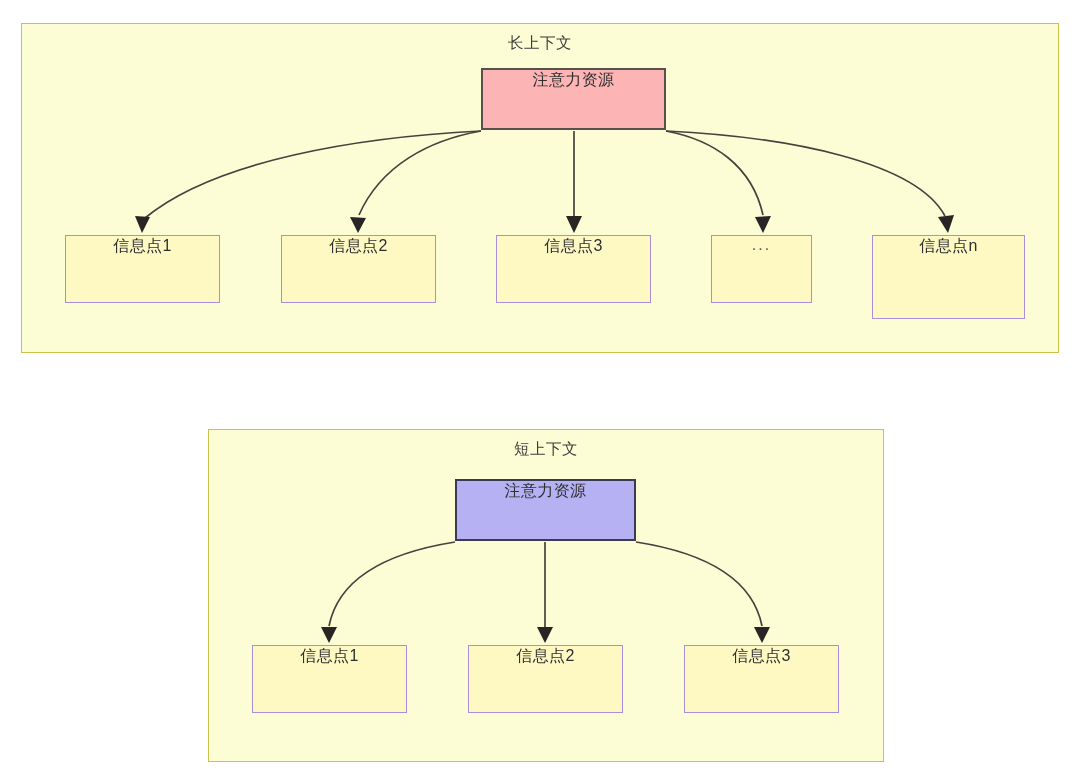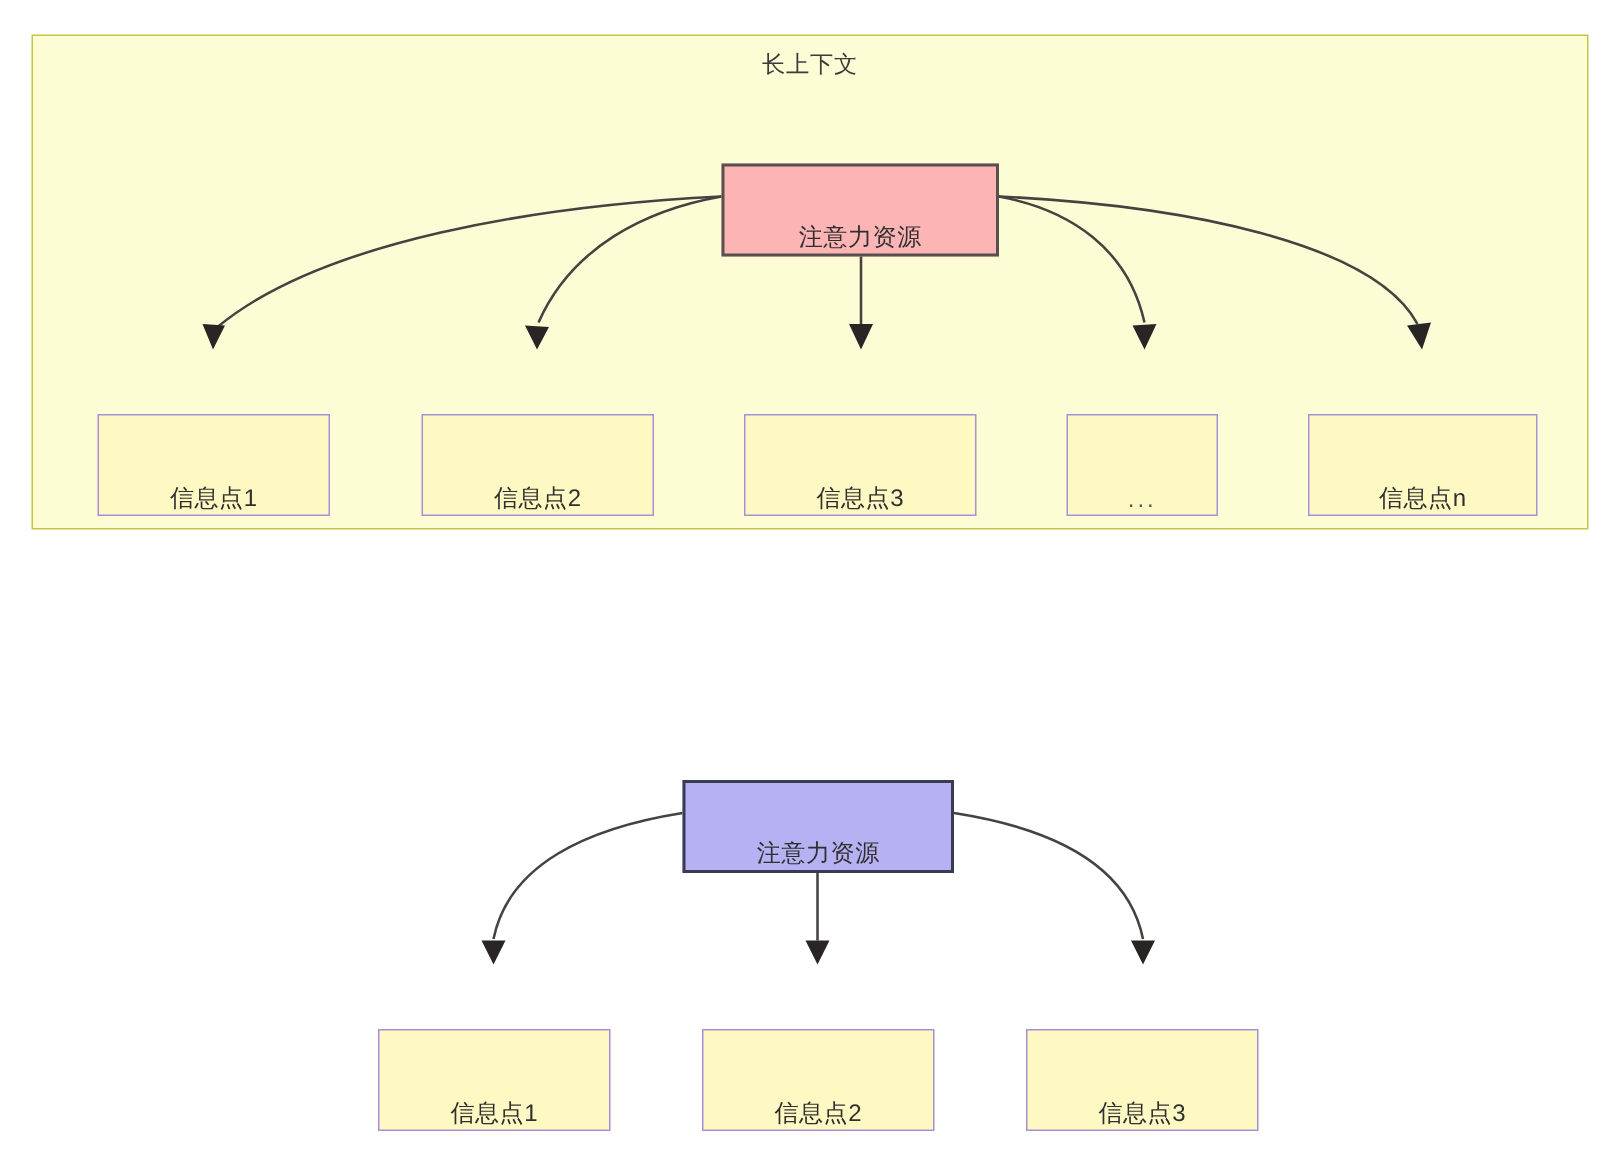--- a/index.html
+++ b/index.html
@@ -50,28 +50,27 @@
     white-space: nowrap;
   }
   #group-long .group-title { top: 9px; }
   #group-short .group-title { top: 9px; }
 
   
   .node {
     position: absolute;
     box-sizing: border-box;
     display: flex;
-    align-items: flex-end;
+    align-items: flex-start;
     justify-content: center;
     font-size: 16px;
     color: #2f2f2f;
     letter-spacing: 0.4px;
     white-space: nowrap;
     z-index: 3;
-    margin-top: 41px;
   }
   .node.root-red {
     background: #fcb4b4;
     border: 2.4px solid #58504f;
   }
   .node.root-blue {
     background: #b5b1f2;
     border: 2.4px solid #3a3a52;
   }
   .node.leaf {
@@ -84,21 +83,21 @@
     left: 481px;
     top: 68px;
     width: 185px;
     height: 62px;
   }
   
   #node-long-leaf-1 { left: 65px;  top: 235px; width: 155px; height: 68px; }
   #node-long-leaf-2 { left: 281px; top: 235px; width: 155px; height: 68px; }
   #node-long-leaf-3 { left: 496px; top: 235px; width: 155px; height: 68px; }
   #node-long-leaf-4 { left: 711px; top: 235px; width: 101px; height: 68px; }
-  #node-long-leaf-5 { left: 872px; top: 235px; width: 153px; height: 68px; }
+  #node-long-leaf-5 { left: 872px; top: 235px; width: 153px; height: 84px; }
 
   
   #node-short-root {
     left: 455px;
     top: 479px;
     width: 181px;
     height: 62px;
   }
   #node-short-leaf-1 { left: 252px; top: 645px; width: 155px; height: 68px; }
   #node-short-leaf-2 { left: 468px; top: 645px; width: 155px; height: 68px; }
@@ -152,20 +151,23 @@
   <div class="node leaf" id="node-long-leaf-3">
     <span>信息点3</span>
   </div>
   <div class="node leaf" id="node-long-leaf-4">
     <span class="dots-label">...</span>
   </div>
   <div class="node leaf" id="node-long-leaf-5">
     <span>信息点n</span>
   </div>
 
+  <div class="group" id="group-short">
+    <div class="group-title">短上下文</div>
+  </div>
 
   <div class="node root-blue" id="node-short-root">
     <span>注意力资源</span>
   </div>
 
   <div class="node leaf" id="node-short-leaf-1">
     <span>信息点1</span>
   </div>
   <div class="node leaf" id="node-short-leaf-2">
     <span>信息点2</span>

